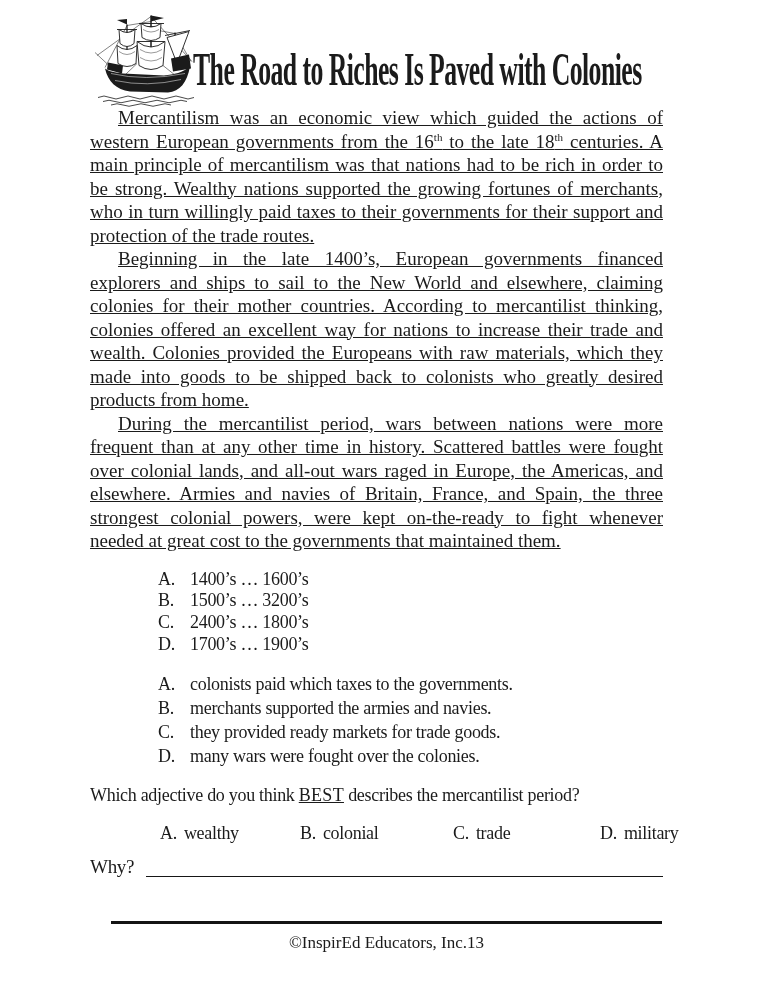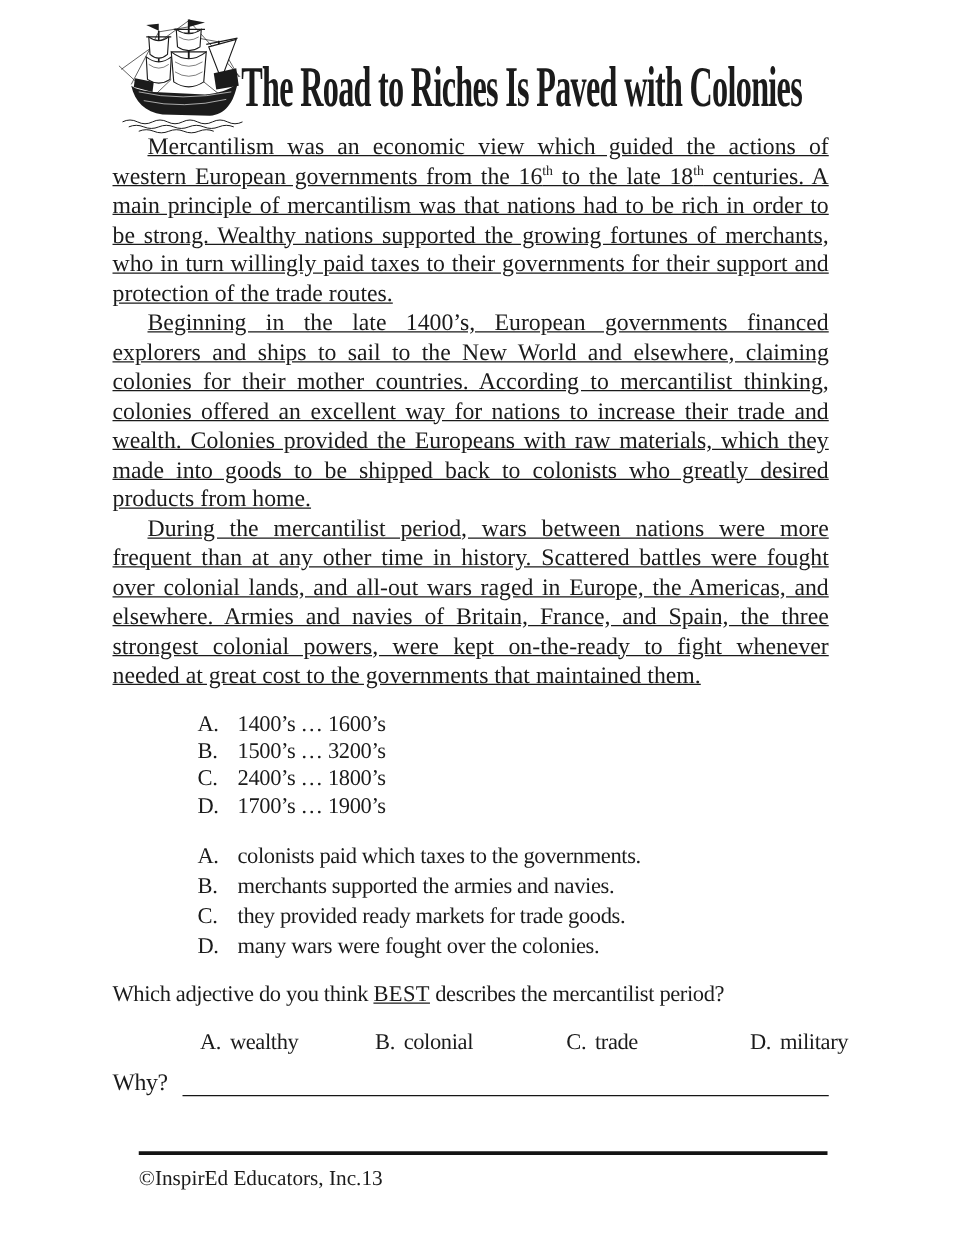--- a/index.html
+++ b/index.html
@@ -43,21 +43,21 @@
   .opt .letter { width:26px; margin-right:6px; flex:none; }
   .q3row { position:relative; height:24px; margin-top:16px; }
   .q3opt { position:absolute; white-space:nowrap; }
   .q3opt .letter { margin-right:7px; }
   .best { font-weight:normal; text-decoration:underline; letter-spacing:0.3px; }
   .whyrow { display:flex; align-items:flex-start; margin-top:9px; font-size:19px; }
   .why-blank { flex:1; border-bottom:1.6px solid #161616; margin:0 0 3px 12px; height:20px; }
   
   .footer { position:absolute; left:111px; right:111px; top:921px; }
   .footer-rule { border:none; border-top:3px solid #141414; margin:0; }
-  .footer-row { display:flex; justify-content:flex-start; margin-top:9px; font-size:17px; letter-spacing:0; }
+  .footer-row { display:flex; justify-content:center; margin-top:9px; font-size:17px; letter-spacing:0; }
 </style>
 </head>
 <body>
 
 <div class="page">
 
   <div class="header">
     <div class="ship">
       <svg viewBox="0 0 112 96" xmlns="http://www.w3.org/2000/svg" fill="none" stroke="#1b1b1b" stroke-width="0.9">
 

